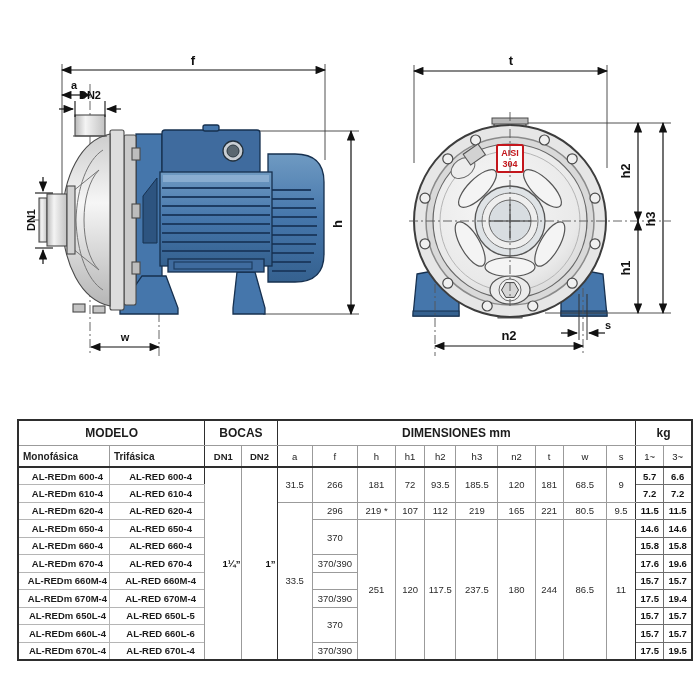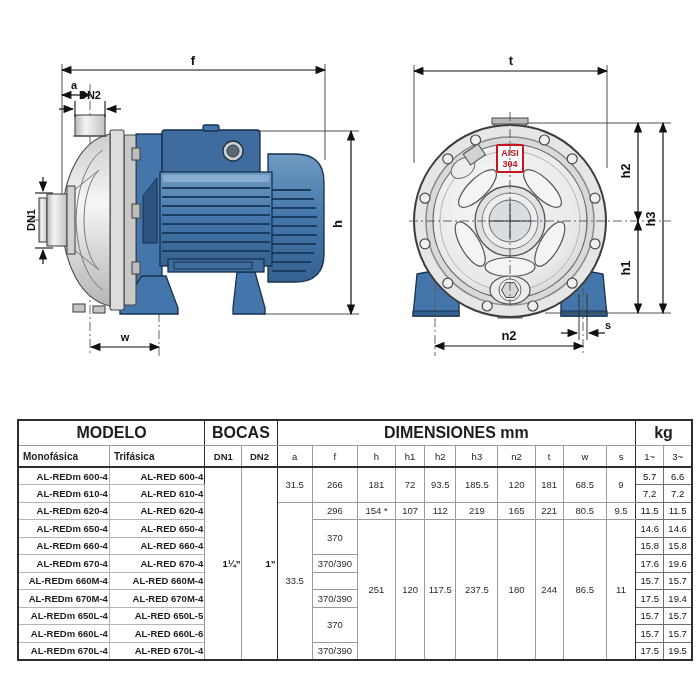--- a/index.html
+++ b/index.html
@@ -18,30 +18,30 @@
   .sil{stroke:#4a4a4a;stroke-width:1.1;}
   .blue{stroke:#16304f;stroke-width:1.3;}
   .finline{stroke:#1d3c62;stroke-width:2;}
   .arcline{stroke:#777;stroke-width:1;fill:none;}
   .badge-text{font-family:"Liberation Sans",sans-serif;font-weight:bold;font-size:9px;fill:#c4161c;text-anchor:middle;}
 
   
   #dims-table{position:absolute;left:17px;top:419px;width:676px;border-collapse:collapse;table-layout:fixed;
     font-size:9.5px;color:#1c1c1c;border:2px solid #2e2e2e;}
   #dims-table th,#dims-table td{border:1px solid #9b9b9b;padding:0 1px;text-align:center;vertical-align:middle;overflow:hidden;white-space:nowrap;}
-  #dims-table thead tr.gr th{height:24px;font-weight:bold;font-size:16px;}
+  #dims-table thead tr.gr th{height:24px;font-weight:bold;font-size:12px;}
   #dims-table thead tr.sub th{height:20px;font-size:9.5px;font-weight:normal;color:#222;margin-left:25px;}
   #dims-table thead tr.sub th.bold{font-weight:bold;text-align:left;padding-left:4px;font-size:10px;}
   #dims-table thead tr.sub th.bocas-h{font-weight:bold;}
   #dims-table thead{border-bottom:2px solid #2e2e2e;}
   #dims-table tbody tr{height:17.5px;}
-  #dims-table td.mono-cell{text-align:right;padding-left:8px;font-weight:bold;border-color:#b5b5b5;margin-left:7px;}
+  #dims-table td.mono-cell{text-align:center;padding-left:8px;font-weight:bold;border-color:#b5b5b5;margin-left:7px;}
   #dims-table td.dim-cell{color:#2a2a2a;}
   #dims-table td.bocas-cell{font-weight:bold;color:#111;text-align:right;}
-  #dims-table td.kg-cell{font-weight:normal;color:#111;border-color:#6e6e6e;}
+  #dims-table td.kg-cell{font-weight:bold;color:#111;border-color:#6e6e6e;}
   #dims-table .b-heavy-r{border-right:1.5px solid #2e2e2e !important;}
 </style>
 </head>
 <body>
 
 <svg id="svg-side" class="dwg" width="380" height="348" viewBox="0 0 380 348">
   <defs>
     <marker id="ar" viewBox="0 0 10 8" refX="9" refY="4" markerWidth="9" markerHeight="7" orient="auto-start-reverse">
       <path d="M0,0 L10,4 L0,8 z" fill="#111"></path>
     </marker>
@@ -376,21 +376,21 @@
         <td class="mono-cell">AL-REDm 610-4</td>
         <td class="mono-cell b-heavy-r">AL-RED 610-4</td>
         <td class="kg-cell">7.2</td>
         <td class="kg-cell">7.2</td>
       </tr>
       <tr>
         <td class="mono-cell">AL-REDm 620-4</td>
         <td class="mono-cell b-heavy-r">AL-RED 620-4</td>
         <td class="dim-cell" rowspan="9">33.5</td>
         <td class="dim-cell">296</td>
-        <td class="dim-cell">154 *</td>
+        <td class="dim-cell">219 *</td>
         <td class="dim-cell">107</td>
         <td class="dim-cell">112</td>
         <td class="dim-cell">219</td>
         <td class="dim-cell">165</td>
         <td class="dim-cell">221</td>
         <td class="dim-cell">80.5</td>
         <td class="dim-cell b-heavy-r">9.5</td>
         <td class="kg-cell">11.5</td>
         <td class="kg-cell">11.5</td>
       </tr>

